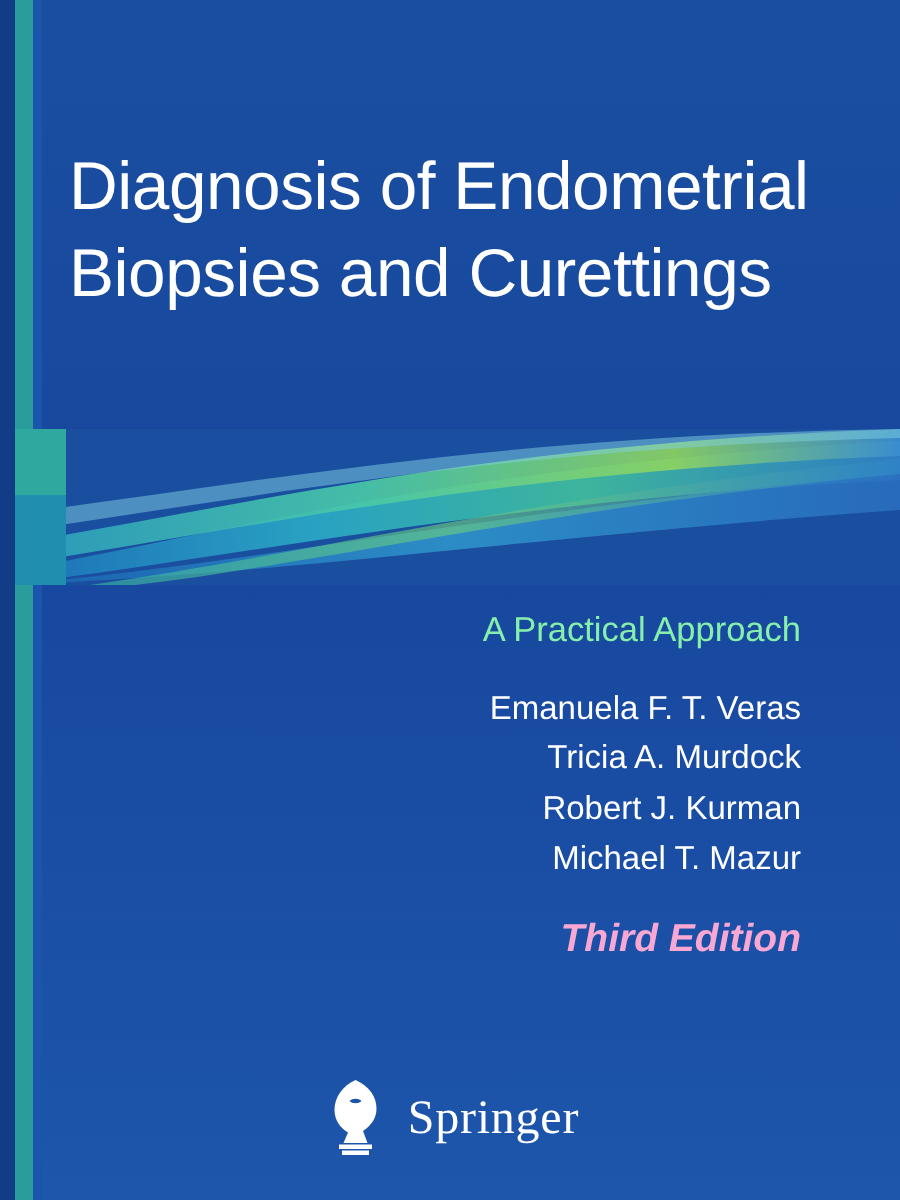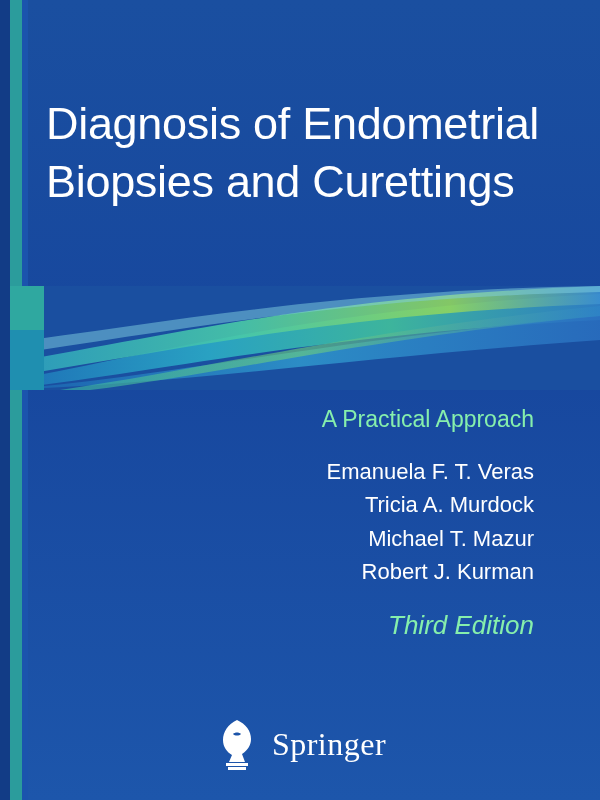--- a/index.html
+++ b/index.html
@@ -126,23 +126,23 @@
     color: #ffffff;
     font-size: 22px;
     line-height: 1.52;
   }
   .authors div { white-space: nowrap; }
 
   .edition {
     position: absolute;
     right: 38px;
     top: 610px;
-    color: #86efac;
+    color: #f9a8d4;
     font-size: 26px;
-    font-weight: normal;
+    font-weight: bold;
     font-style: italic;
     text-align: right;
   }
 
   .logo {
     position: absolute;
     left: 0;
     top: 716px;
     width: 600px;
     display: flex;
@@ -209,22 +209,22 @@
 
   <div class="content">
 
     <div class="title">Diagnosis of Endometrial Biopsies and Curettings</div>
 
     <div class="subtitle">A Practical Approach</div>
 
     <div class="authors">
       <div>Emanuela F. T. Veras</div>
       <div>Tricia A. Murdock</div>
+      <div>Robert J. Kurman</div>
       <div>Michael T. Mazur</div>
-      <div>Robert J. Kurman</div>
     </div>
 
     <div class="edition">Third Edition</div>
 
     <div class="logo">
       <span class="logo-mark">
         <svg width="46" height="56" viewBox="0 0 46 56" xmlns="http://www.w3.org/2000/svg">
           <path d="M23 4 C14 8 9 16 9 24 C9 31 13 36 18 39 L15 46 L31 46 L28 38 C34 34 37 29 37 23 C37 15 32 8 23 4 Z
                    M19 18 C21 16 25 16 27 18 C25 20 21 20 19 18 Z" fill="#ffffff"></path>
           <rect x="12" y="47" width="22" height="3" fill="#ffffff"></rect>

